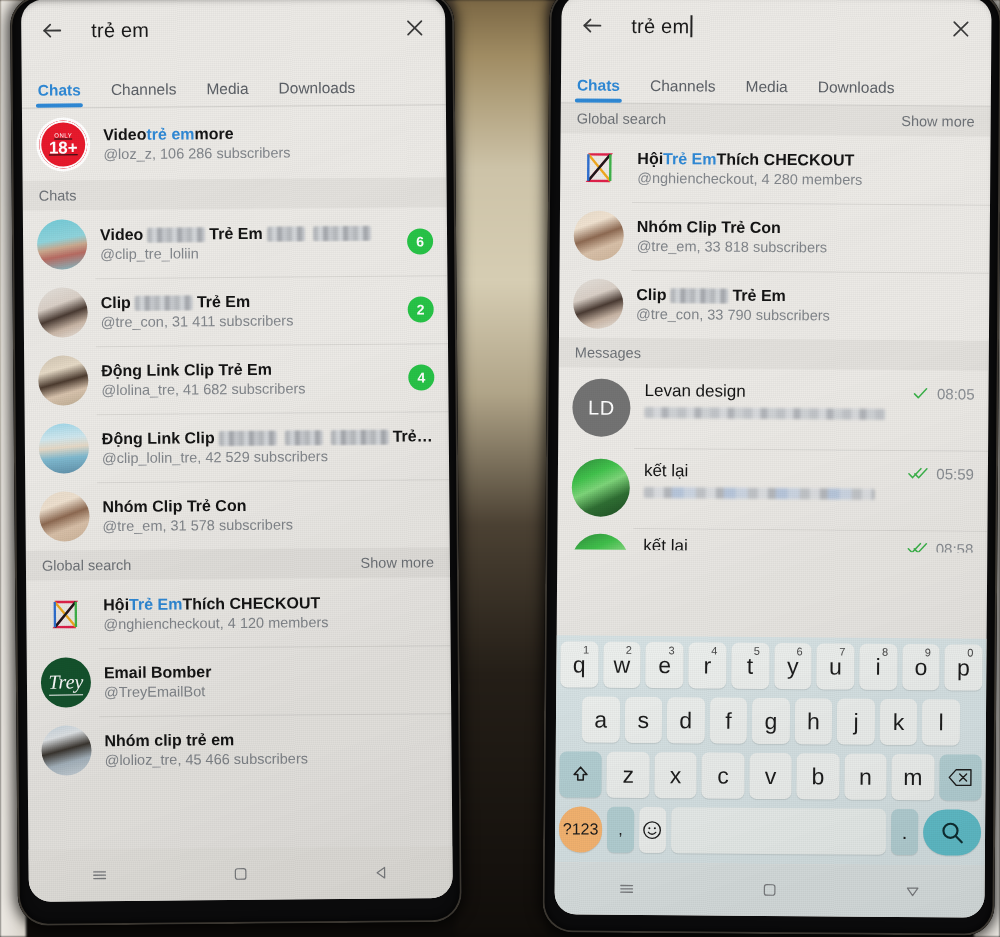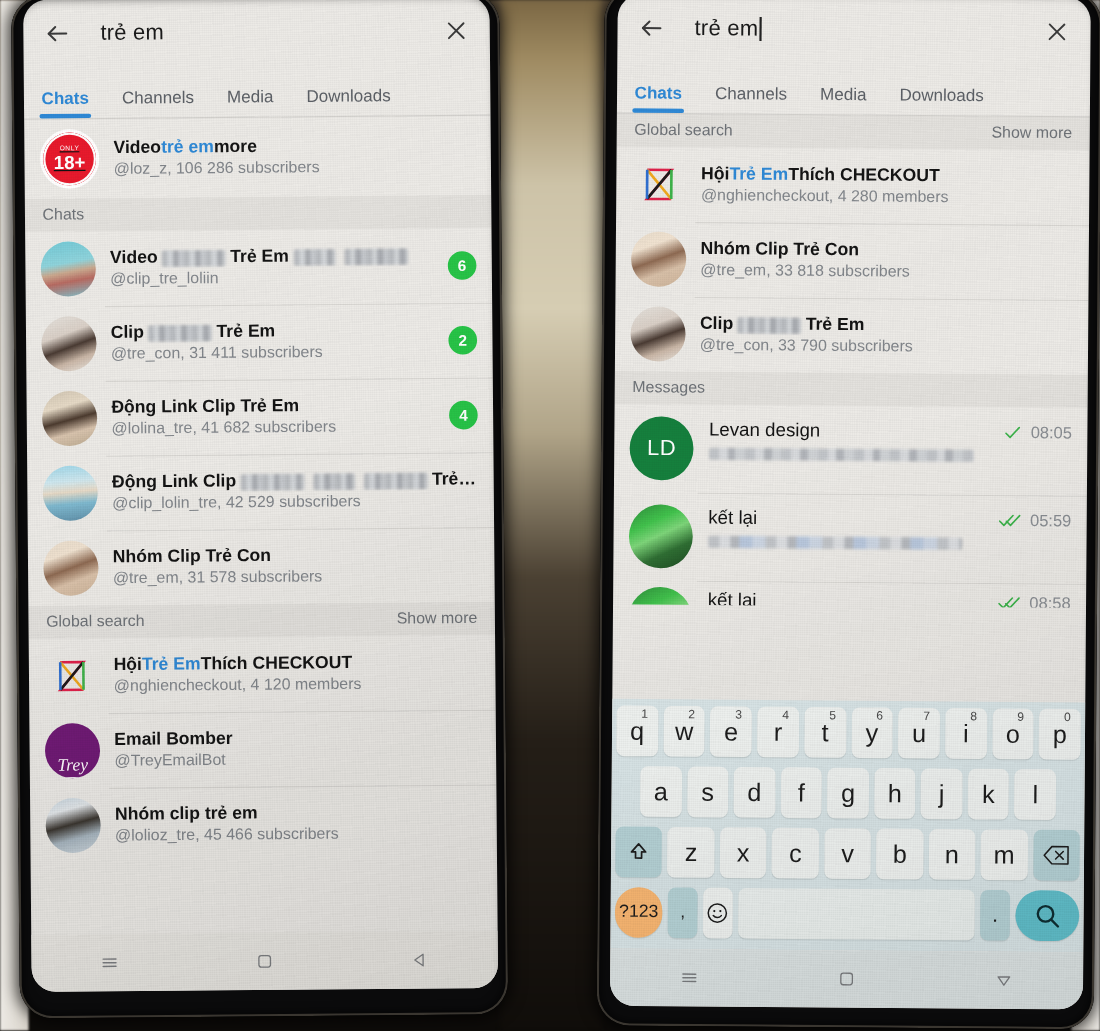--- a/index.html
+++ b/index.html
@@ -156,26 +156,26 @@
   .av-18 .n18{ font-size:17px; font-weight:800; }
   .av-girl1{ background:linear-gradient(170deg,#72c9d6 0%,#8fd4dc 40%,#caa98f 55%,#b86b62 70%,#7fc3cf 100%); }
   .av-girl2{ background:linear-gradient(160deg,#e4e1dc 0%,#d9cfc6 35%,#4a3b33 55%,#c9b6a6 75%,#efeae4 100%); }
   .av-girl3{ background:linear-gradient(165deg,#cfc3b1 0%,#e6dac6 30%,#4c3b2f 52%,#d8c3ad 72%,#b9a98f 100%); }
   .av-girl4{ background:linear-gradient(175deg,#9ed6e8 0%,#cfe7ee 30%,#e6d9c6 48%,#7fb9cf 68%,#5f8fa8 100%); }
   .av-mom  { background:linear-gradient(160deg,#e8dccb 0%,#f0e2d0 28%,#8e6a52 50%,#d8c0a8 70%,#cdb49a 100%); }
   .av-girl5{ background:linear-gradient(165deg,#c7d6df 0%,#e3e7ea 25%,#3b3630 48%,#a8b6c0 70%,#cfd8de 100%); }
   .av-green{ background:linear-gradient(155deg,#2d8a3a 0%,#41c24c 30%,#7ed67a 48%,#2f6f33 70%,#1d4a22 100%); }
   .av-checkout{ background:transparent; display:flex; align-items:center; justify-content:center; }
   .av-trey{
-    background:#701a75; display:flex; align-items:flex-end; justify-content:center;
-    color:#fff; font-family:"Liberation Serif", serif; font-style:italic; font-size:16px;
+    background:#14532d; display:flex; align-items:center; justify-content:center;
+    color:#fff; font-family:"Liberation Serif", serif; font-style:italic; font-size:20px;
   }
   .av-trey span{ border-bottom:1px solid #fff; padding-bottom:1px; }
   .av-ld{
-    background:#15803d; color:#fff; display:flex; align-items:center; justify-content:center;
+    background:#737373; color:#fff; display:flex; align-items:center; justify-content:center;
     font-size:20px; letter-spacing:.5px;
   }
 
   
   .msg-row{ display:flex; align-items:flex-start; gap:14px; padding:11px 14px; position:relative; }
   .msg-row + .msg-row::before{
     content:""; position:absolute; left:76px; right:0; top:0; height:1px; background:rgba(0,0,0,.075);
   }
   .msg-row .avatar{ width:58px; height:58px; }
   .msg-main{ flex:1 1 auto; min-width:0; padding-top:2px; }

